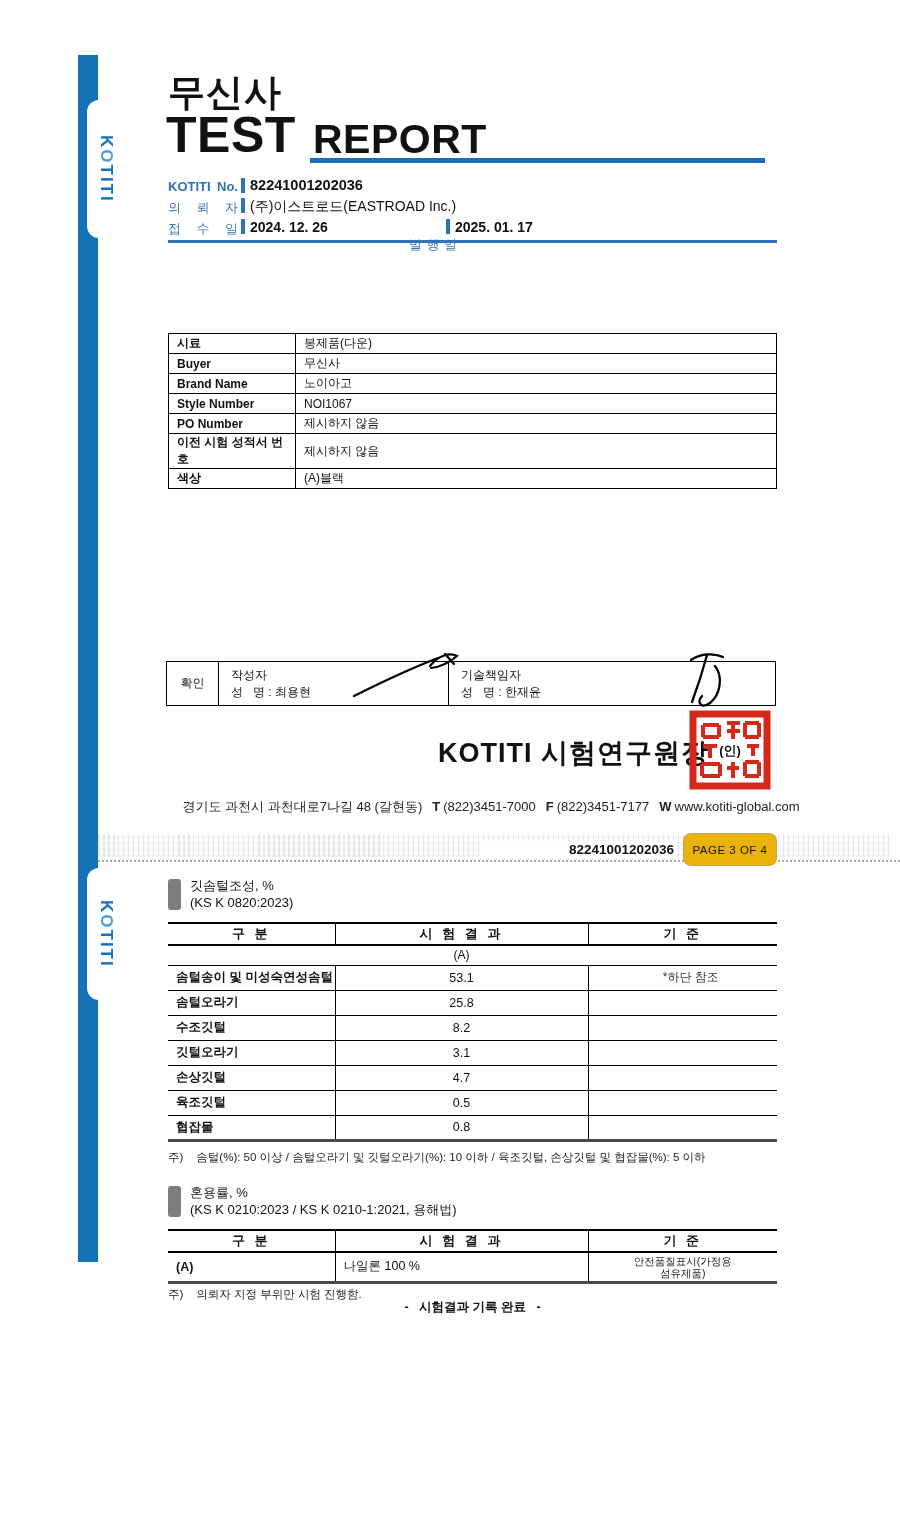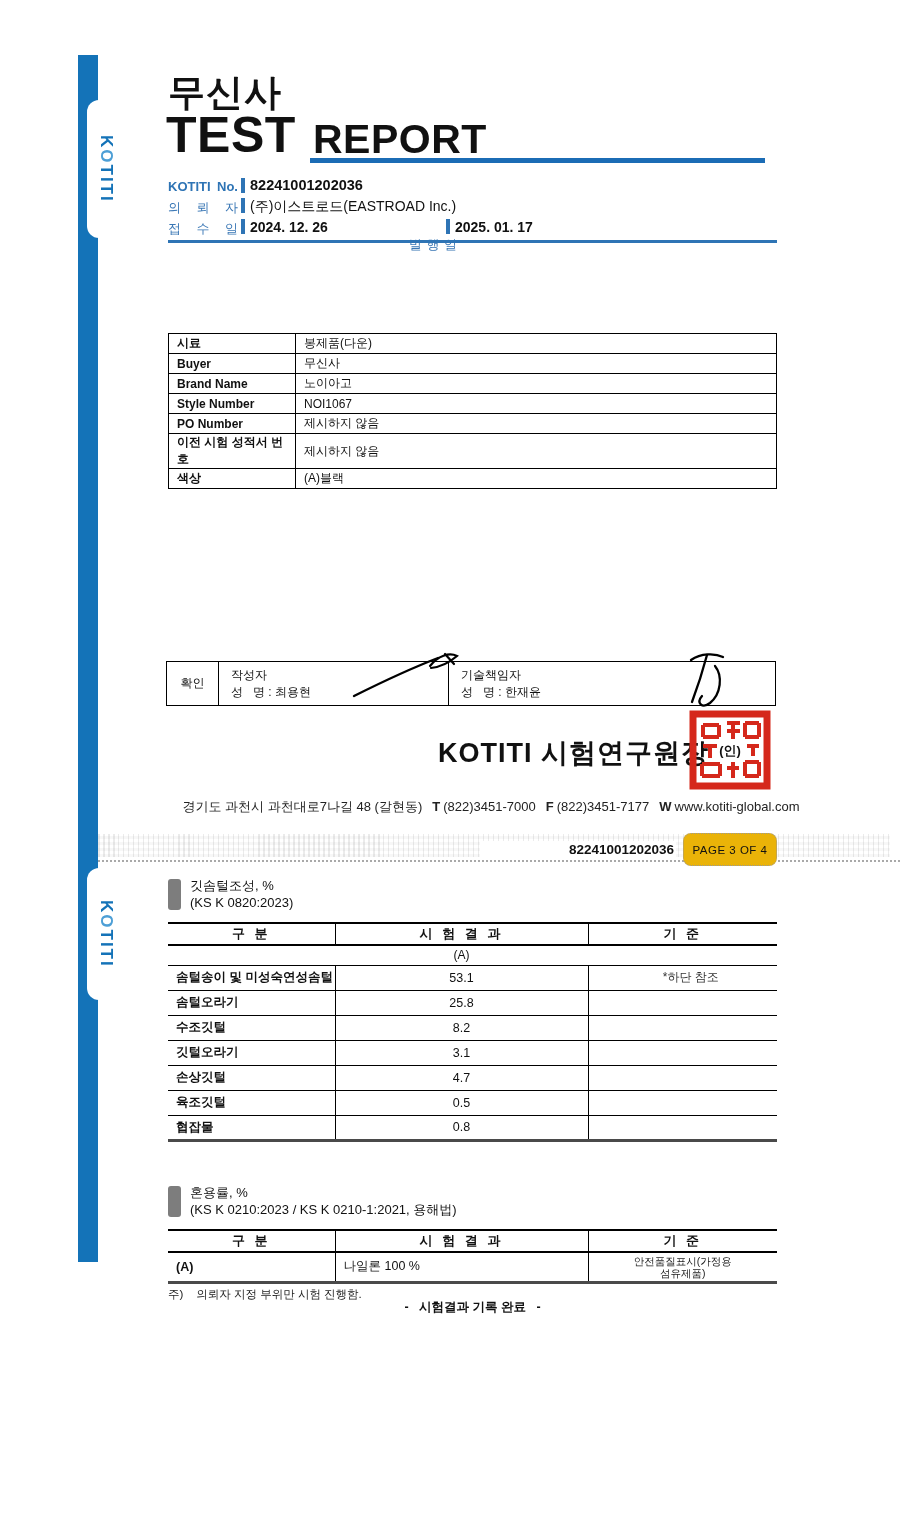--- a/index.html
+++ b/index.html
@@ -266,20 +266,23 @@
           <td class="cri d3"></td>
         </tr>
       <tr class="data last">
           <td class="lbl d1">협잡물</td>
           <td class="res">0.8</td>
           <td class="cri d3"></td>
         </tr>
     </tbody>
   </table>
 
+  <div class="note-line" style="top:1150px;">
+    <span class="pfx">주)</span><span>솜털(%): 50 이상 / 솜털오라기 및 깃털오라기(%): 10 이하 / 육조깃털, 손상깃털 및 협잡물(%): 5 이하</span>
+  </div>
 
   <div class="sec-marker" style="top:1186px;"></div>
   <div class="sec-title" style="top:1184px;">
     <div>혼용률, %</div>
     <div>(KS K 0210:2023 / KS K 0210-1:2021, 용해법)</div>
   </div>
 
   <table class="rt" style="top:1229px;">
     <colgroup>
         <col class="c1">

